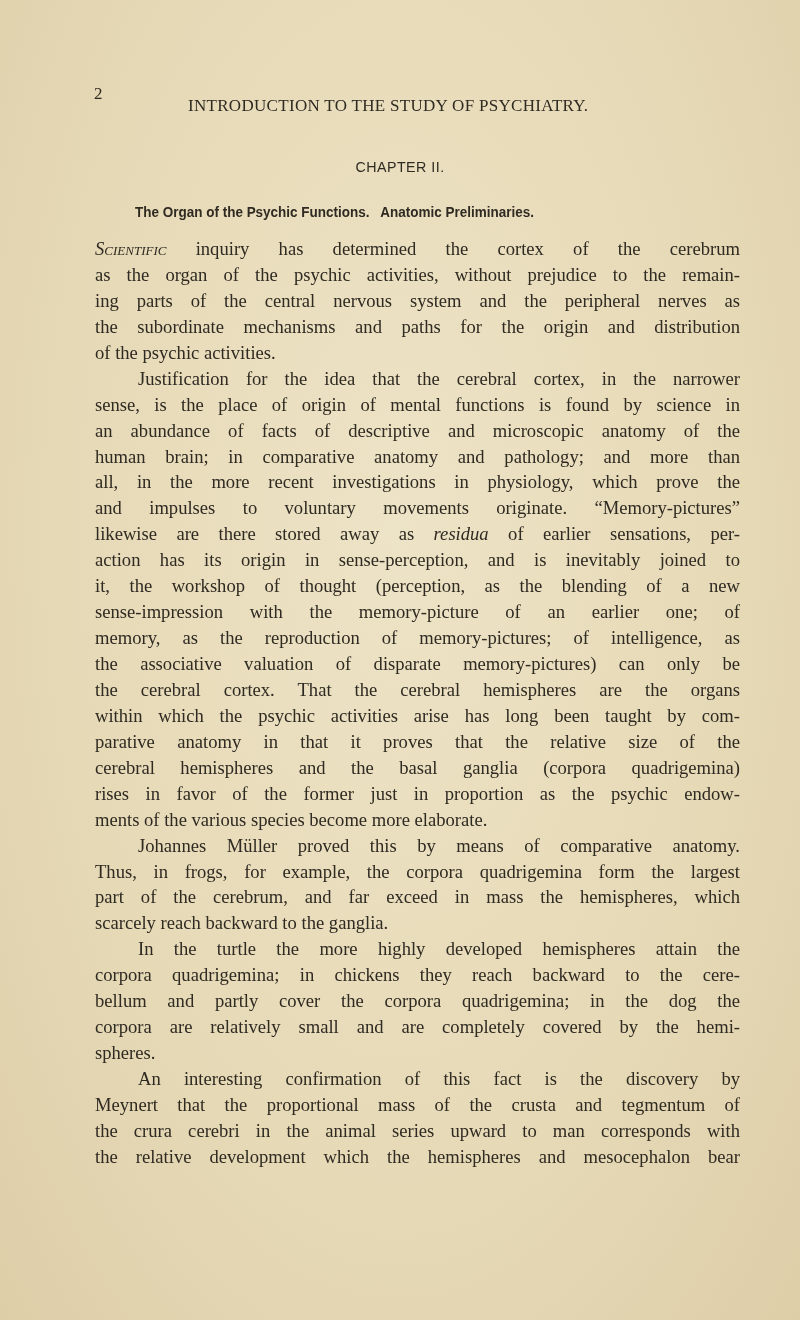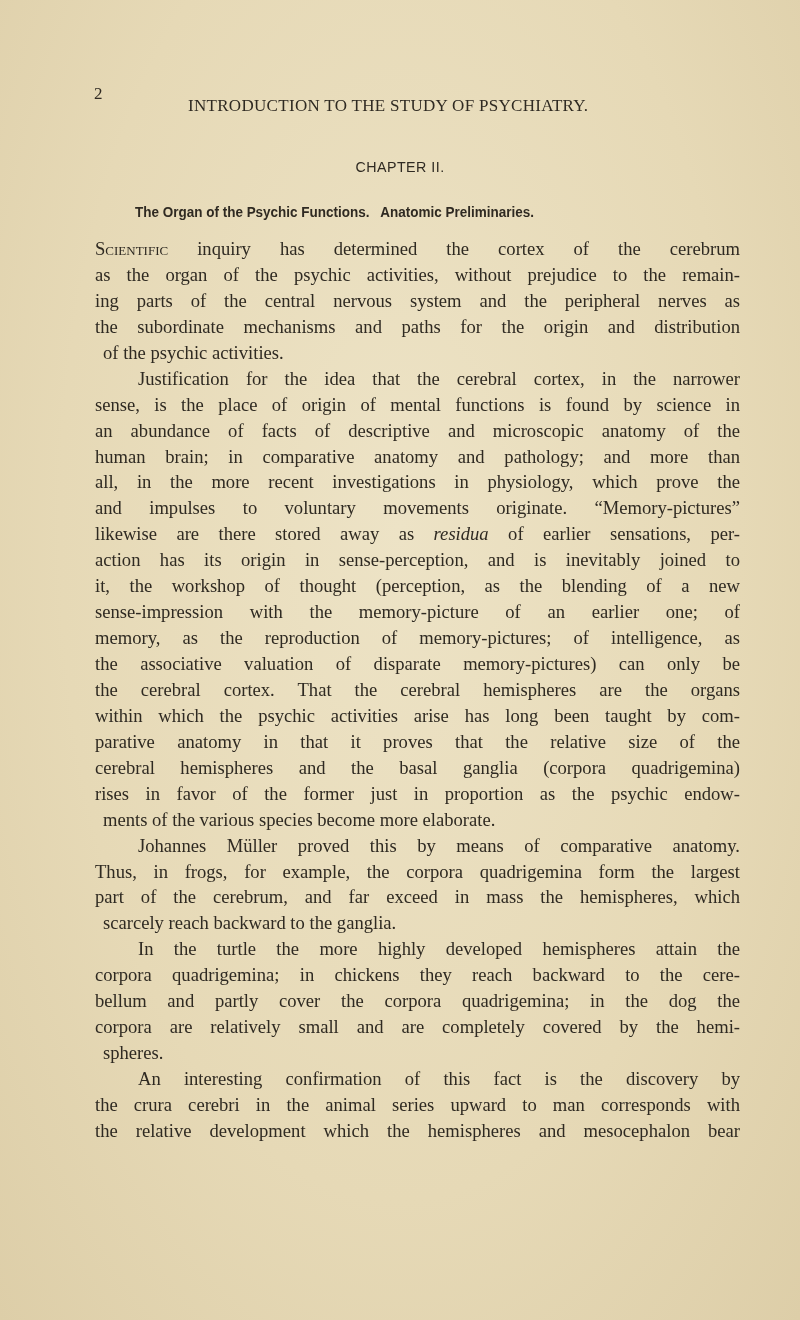--- a/index.html
+++ b/index.html
@@ -25,23 +25,23 @@
   .subtitle {
     position: absolute; top: 204px; left: 135px; white-space: nowrap;
     font-family: "Liberation Sans", sans-serif; font-weight: bold; font-size: 14.5px;
     transform-origin: left top; transform: scaleX(0.93);
   }
   .body-text {
     position: absolute; top: 236px; left: 95px; width: 645px;
     font-family: "Liberation Serif", serif; font-size: 18.6px; line-height: 25.95px;
   }
   .line { display: block; white-space: nowrap; text-align: justify; text-align-last: justify; height: 25.95px; }
-  .line.last { text-align-last: left; margin-left: 8px; }
+  .line.last { text-align-last: left; }
   .line.indent { padding-left: 43px; }
-  .sc { font-variant: small-caps; }
+  .sc { font-variant: small-caps; font-style: italic; }
   em { font-style: italic; }
 </style>
 </head>
 <body>
 
 <div class="running-head">
   <span class="page-num">2</span>
   <span class="head-title">INTRODUCTION TO THE STUDY OF PSYCHIATRY.</span>
 </div>
 
@@ -75,15 +75,16 @@
   <span class="line indent">Johannes Müller proved this by means of comparative anatomy.</span>
   <span class="line">Thus, in frogs, for example, the corpora quadrigemina form the largest</span>
   <span class="line">part of the cerebrum, and far exceed in mass the hemispheres, which</span>
   <span class="line last">scarcely reach backward to the ganglia.</span>
   <span class="line indent">In the turtle the more highly developed hemispheres attain the</span>
   <span class="line">corpora quadrigemina; in chickens they reach backward to the cere-</span>
   <span class="line">bellum and partly cover the corpora quadrigemina; in the dog the</span>
   <span class="line">corpora are relatively small and are completely covered by the hemi-</span>
   <span class="line last">spheres.</span>
   <span class="line indent">An interesting confirmation of this fact is the discovery by</span>
+  <span class="line">Meynert that the proportional mass of the crusta and tegmentum of</span>
   <span class="line">the crura cerebri in the animal series upward to man corresponds with</span>
   <span class="line">the relative development which the hemispheres and mesocephalon bear</span>
 </div>
 
 </body></html>

